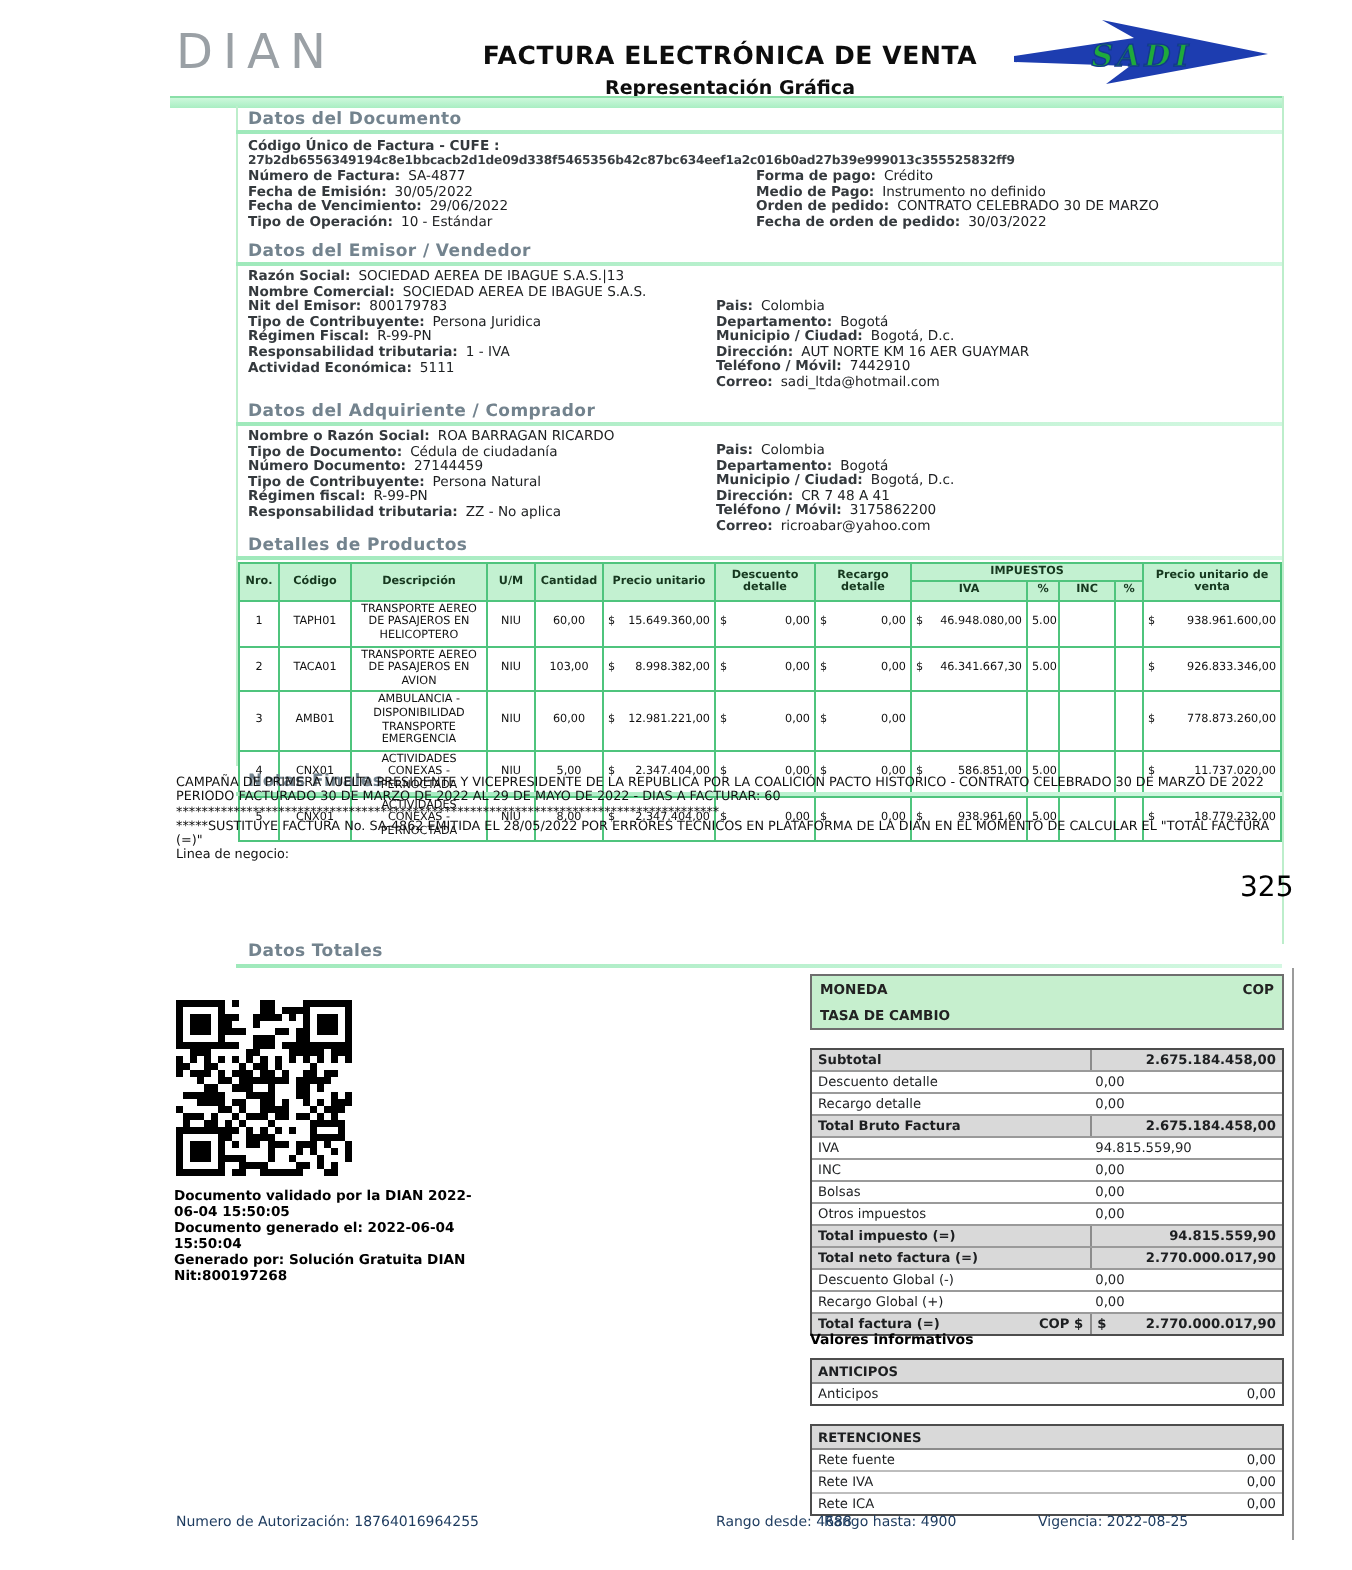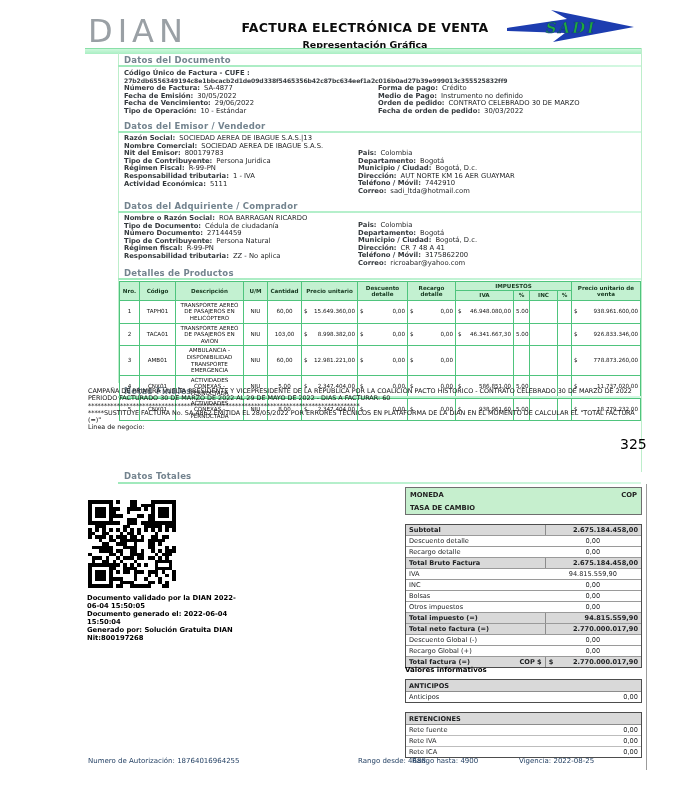--- a/index.html
+++ b/index.html
@@ -1,20 +1,20 @@
 <!DOCTYPE html>
 <html><head>
 <meta charset="utf-8">
 <style>
   html,body{margin:0;padding:0;background:#fff;}
   #page{position:relative;width:676px;height:785px;background:#fff;overflow:hidden;
         font-family:"DejaVu Sans",sans-serif;color:#1d1f21;}
   .abs{position:absolute;}
   
-  .dian{font-size:32px;color:#9aa0a5;letter-spacing:5px;font-weight:400;}
+  .dian{font-size:24px;color:#9aa0a5;letter-spacing:5px;font-weight:400;}
   .title{font-size:12.5px;font-weight:bold;color:#0d0d0d;text-align:center;letter-spacing:.3px;}
   .subtitle{font-size:9.5px;font-weight:bold;color:#0d0d0d;text-align:center;}
   .topbar{height:5px;background:linear-gradient(to bottom,#cdf8dc,#a9eec3);border-top:1px solid #8adfa8;}
   .vline{width:1px;background:#bdeecb;}
   .grayline{width:1px;background:#9b9b9b;}
   
   .sec-title{font-size:8.5px;font-weight:bold;color:#73838e;letter-spacing:.2px;white-space:nowrap;}
   .rule{height:2px;background:linear-gradient(to right,#9fe9bb,#d4f8e2);}
   .line{font-size:6.8px;line-height:7.6px;white-space:nowrap;}
   .lbl{font-weight:bold;color:#34393d;margin-right:4px;}
@@ -33,21 +33,21 @@
   .pagenum{font-size:14px;color:#000;text-align:right;}
   
   .moneda{width:237px;height:28px;background:#c6efce;border:1.5px solid #6e6e6e;box-sizing:border-box;}
   .moneda .mr{display:flex;justify-content:space-between;align-items:center;height:13px;
               padding:0 4px;font-size:6.8px;font-weight:bold;color:#222;}
   .tbox{width:237px;border:1.5px solid #4d4d4d;box-sizing:border-box;background:#fff;}
   .trow{display:flex;align-items:center;height:10px;font-size:6.6px;padding:0;
         border-top:1px solid #9a9a9a;}
   .trow:first-child{border-top:none;}
   .tl{width:59%;padding:0 3px;white-space:nowrap;box-sizing:border-box;}
-  .tv{width:41%;text-align:center;padding:0 3px;box-sizing:border-box;}
+  .tv{width:41%;text-align:left;padding:0 3px;box-sizing:border-box;}
   .g{background:#d9d9d9;font-weight:bold;}
   .g .tv{border-left:1px solid #8c8c8c;height:100%;display:flex;align-items:center;justify-content:flex-end;}
   .g .tv.sb{justify-content:space-between;}
   .flexsb{display:flex;justify-content:space-between;}
   .valores{font-size:7px;font-weight:bold;color:#000;}
   .hbox .hdr{background:#d9d9d9;font-weight:bold;font-size:6.6px;height:11px;display:flex;
              align-items:center;padding:0 3px;border-bottom:1px solid #8c8c8c;}
   .hbox .row{display:flex;justify-content:space-between;align-items:center;height:10px;
              font-size:6.6px;padding:0 3px;border-top:1px solid #bdbdbd;}
   .hbox .row:nth-child(2){border-top:none;}

